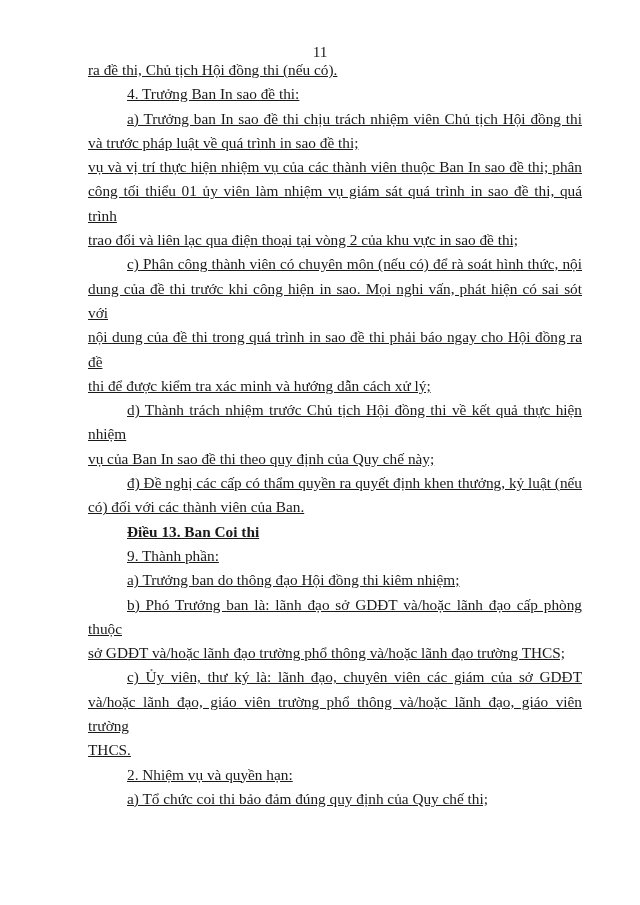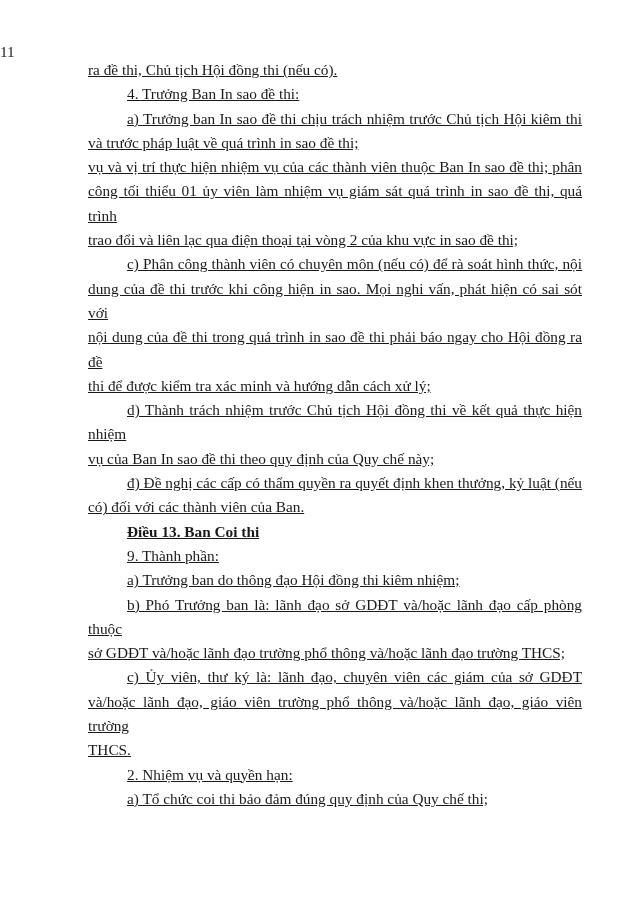--- a/index.html
+++ b/index.html
@@ -15,21 +15,21 @@
     color: #1a1a1a;
     font-family: "Liberation Serif", "DejaVu Serif", serif;
     font-size: 15.3px;
     overflow: hidden;
   }
   .page-number {
     position: absolute;
     top: 40px;
     left: 0;
     right: 0;
-    text-align: left;
+    text-align: center;
     line-height: 24.3px;
   }
   .content {
     position: absolute;
     top: 58px;
     left: 88px;
     width: 494px;
   }
   .para {
     margin: 0;
@@ -58,21 +58,21 @@
 <div class="page">
   <div class="page-number">11</div>
   <div class="content" id="doc-content">
       <div class="para">
         <div class="line end">ra đề thi, Chủ tịch Hội đồng thi (nếu có).</div>
       </div>
       <div class="para">
         <div class="line end indent">4. Trưởng Ban In sao đề thi:</div>
       </div>
       <div class="para">
-        <div class="line indent">a) Trưởng ban In sao đề thi chịu trách nhiệm trước Chủ tịch Hội kiêm thi</div>
+        <div class="line indent">a) Trưởng ban In sao đề thi chịu trách nhiệm viên Chủ tịch Hội đồng thi</div>
         <div class="line end">và trước pháp luật về quá trình in sao đề thi;</div>
       </div>
       <div class="para">
         <div class="line">vụ và vị trí thực hiện nhiệm vụ của các thành viên thuộc Ban In sao đề thi; phân</div>
         <div class="line">công tối thiểu 01 ủy viên làm nhiệm vụ giám sát quá trình in sao đề thi, quá trình</div>
         <div class="line end">trao đổi và liên lạc qua điện thoại tại vòng 2 của khu vực in sao đề thi;</div>
       </div>
       <div class="para">
         <div class="line indent">c) Phân công thành viên có chuyên môn (nếu có) để rà soát hình thức, nội</div>
         <div class="line">dung của đề thi trước khi công hiện in sao. Mọi nghi vấn, phát hiện có sai sót với</div>

